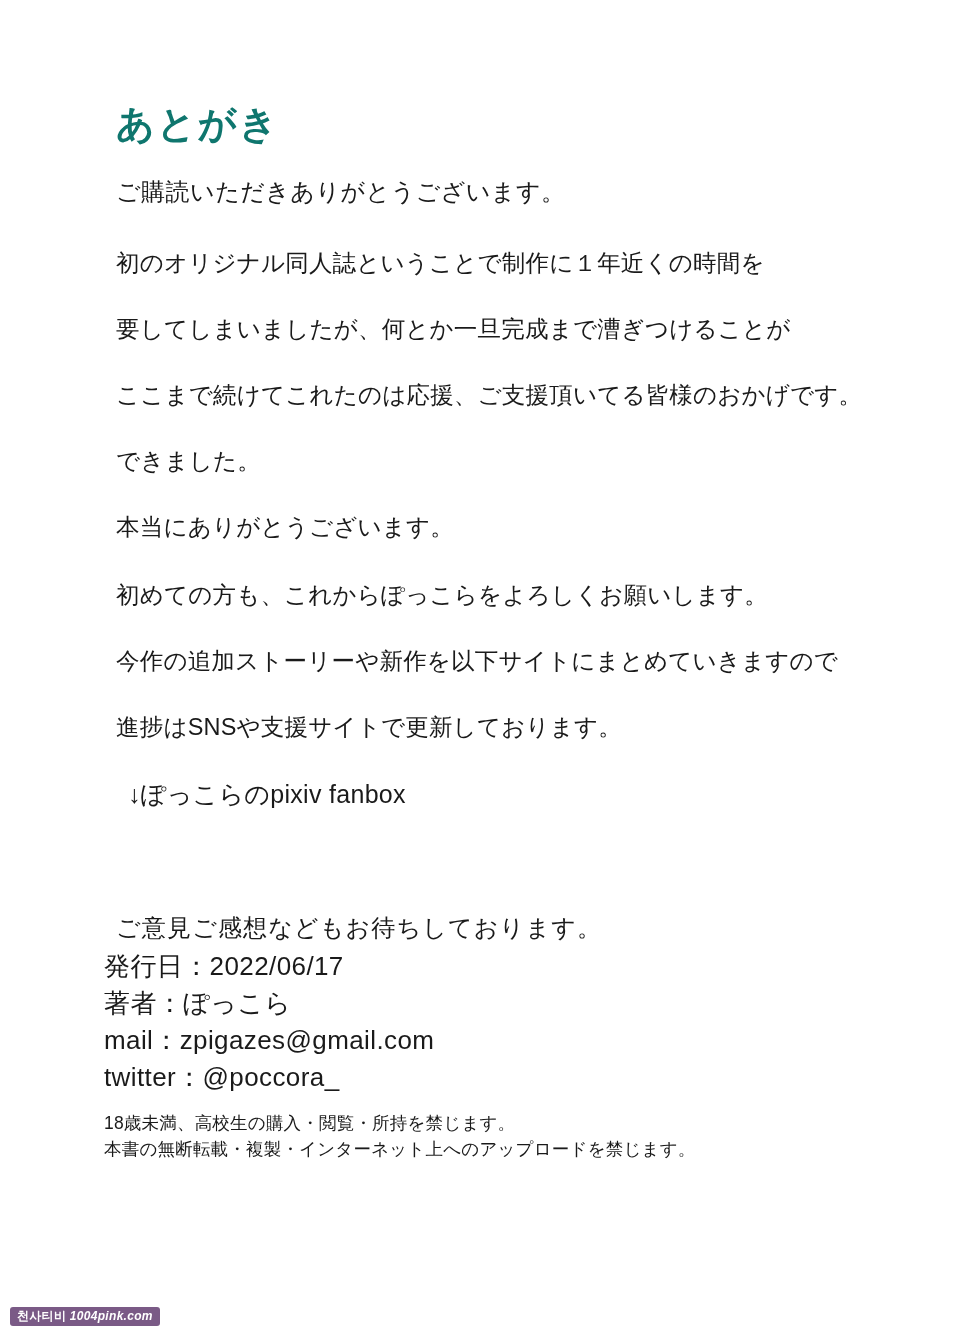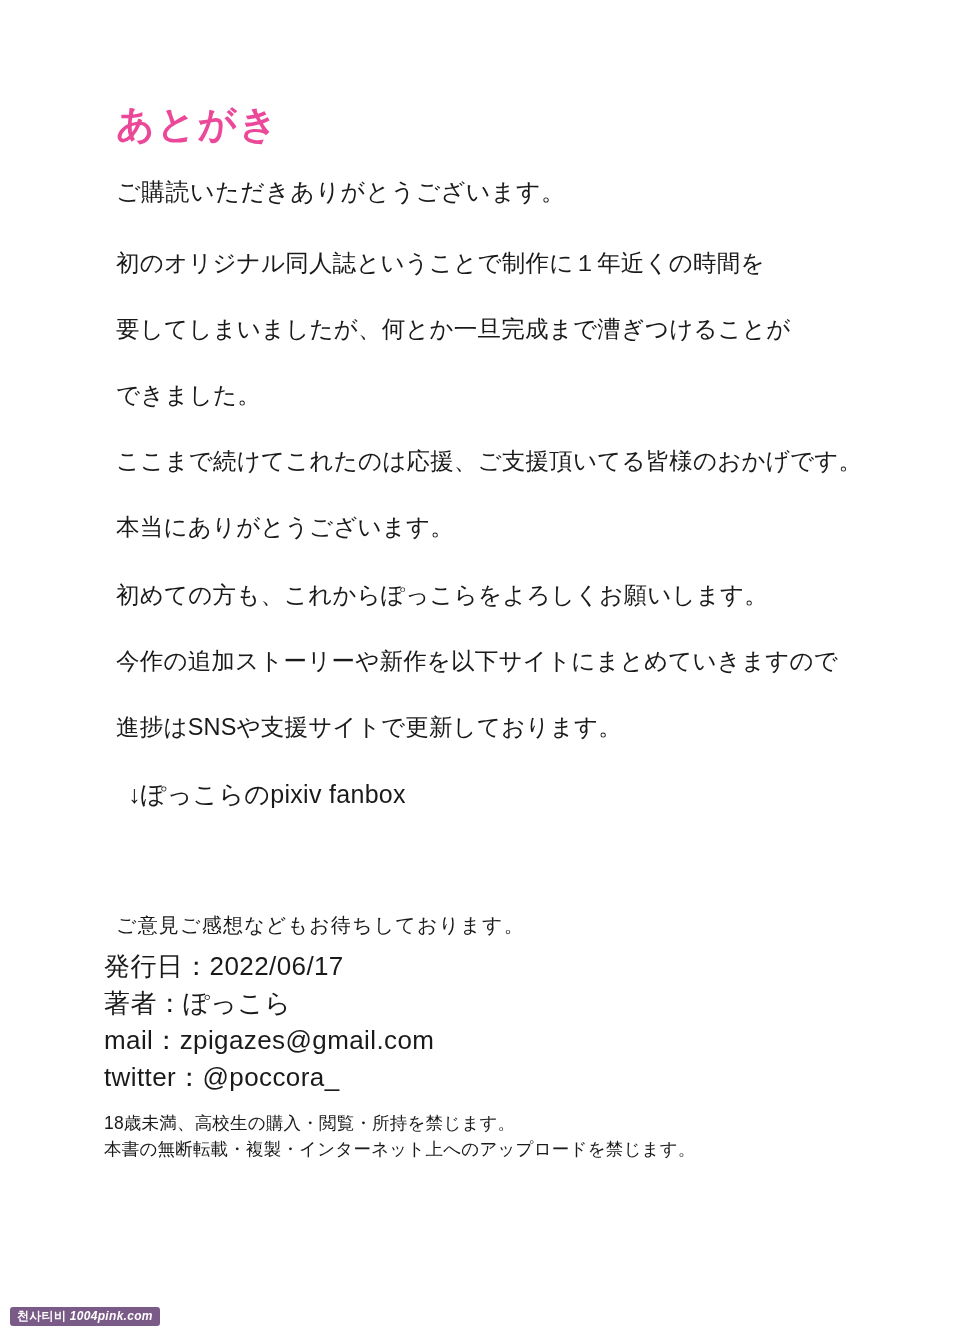--- a/index.html
+++ b/index.html
@@ -25,21 +25,21 @@
     left: 116px;
     top: 104px;
     width: 800px;
   }
   .afterword-title {
     font-size: 38px;
     font-weight: 700;
     letter-spacing: 2px;
     margin: 0 0 28px 0;
     line-height: 1.1;
-    color: #ec4899;
+    color: #0f766e;
   }
   .greeting {
     font-size: 24px;
     line-height: 1.5;
     margin: 0 0 34px 0;
     letter-spacing: 0.5px;
   }
   .para {
     font-size: 23.5px;
     line-height: 1.62;
@@ -54,21 +54,21 @@
   .link-line {
     font-size: 25px;
     line-height: 1.5;
     margin: 0 0 22px 12px;
     letter-spacing: 0.3px;
   }
   .link-spacer {
     height: 74px;
   }
   .feedback {
-    font-size: 20px;
+    font-size: 24px;
     line-height: 1.5;
     letter-spacing: 1.2px;
     margin: 0;
   }
   .colophon {
     position: absolute;
     left: 104px;
     top: 948px;
     width: 800px;
   }
@@ -117,22 +117,22 @@
 
   <div class="content">
 
     <h1 class="afterword-title">あとがき</h1>
 
     <p class="greeting">ご購読いただきありがとうございます。</p>
 
     <p class="para">
       <span class="line">初のオリジナル同人誌ということで制作に１年近くの時間を</span>
       <span class="line">要してしまいましたが、何とか一旦完成まで漕ぎつけることが</span>
+      <span class="line">ここまで続けてこれたのは応援、ご支援頂いてる皆様のおかげです。</span>
       <span class="line">できました。</span>
-      <span class="line">ここまで続けてこれたのは応援、ご支援頂いてる皆様のおかげです。</span>
       <span class="line">本当にありがとうございます。</span>
     </p>
 
     <p class="para">
       <span class="line">初めての方も、これからぽっこらをよろしくお願いします。</span>
       <span class="line">今作の追加ストーリーや新作を以下サイトにまとめていきますので</span>
       <span class="line">進捗はSNSや支援サイトで更新しております。</span>
     </p>
 
     <p class="link-line">↓ぽっこらのpixiv fanbox</p>

